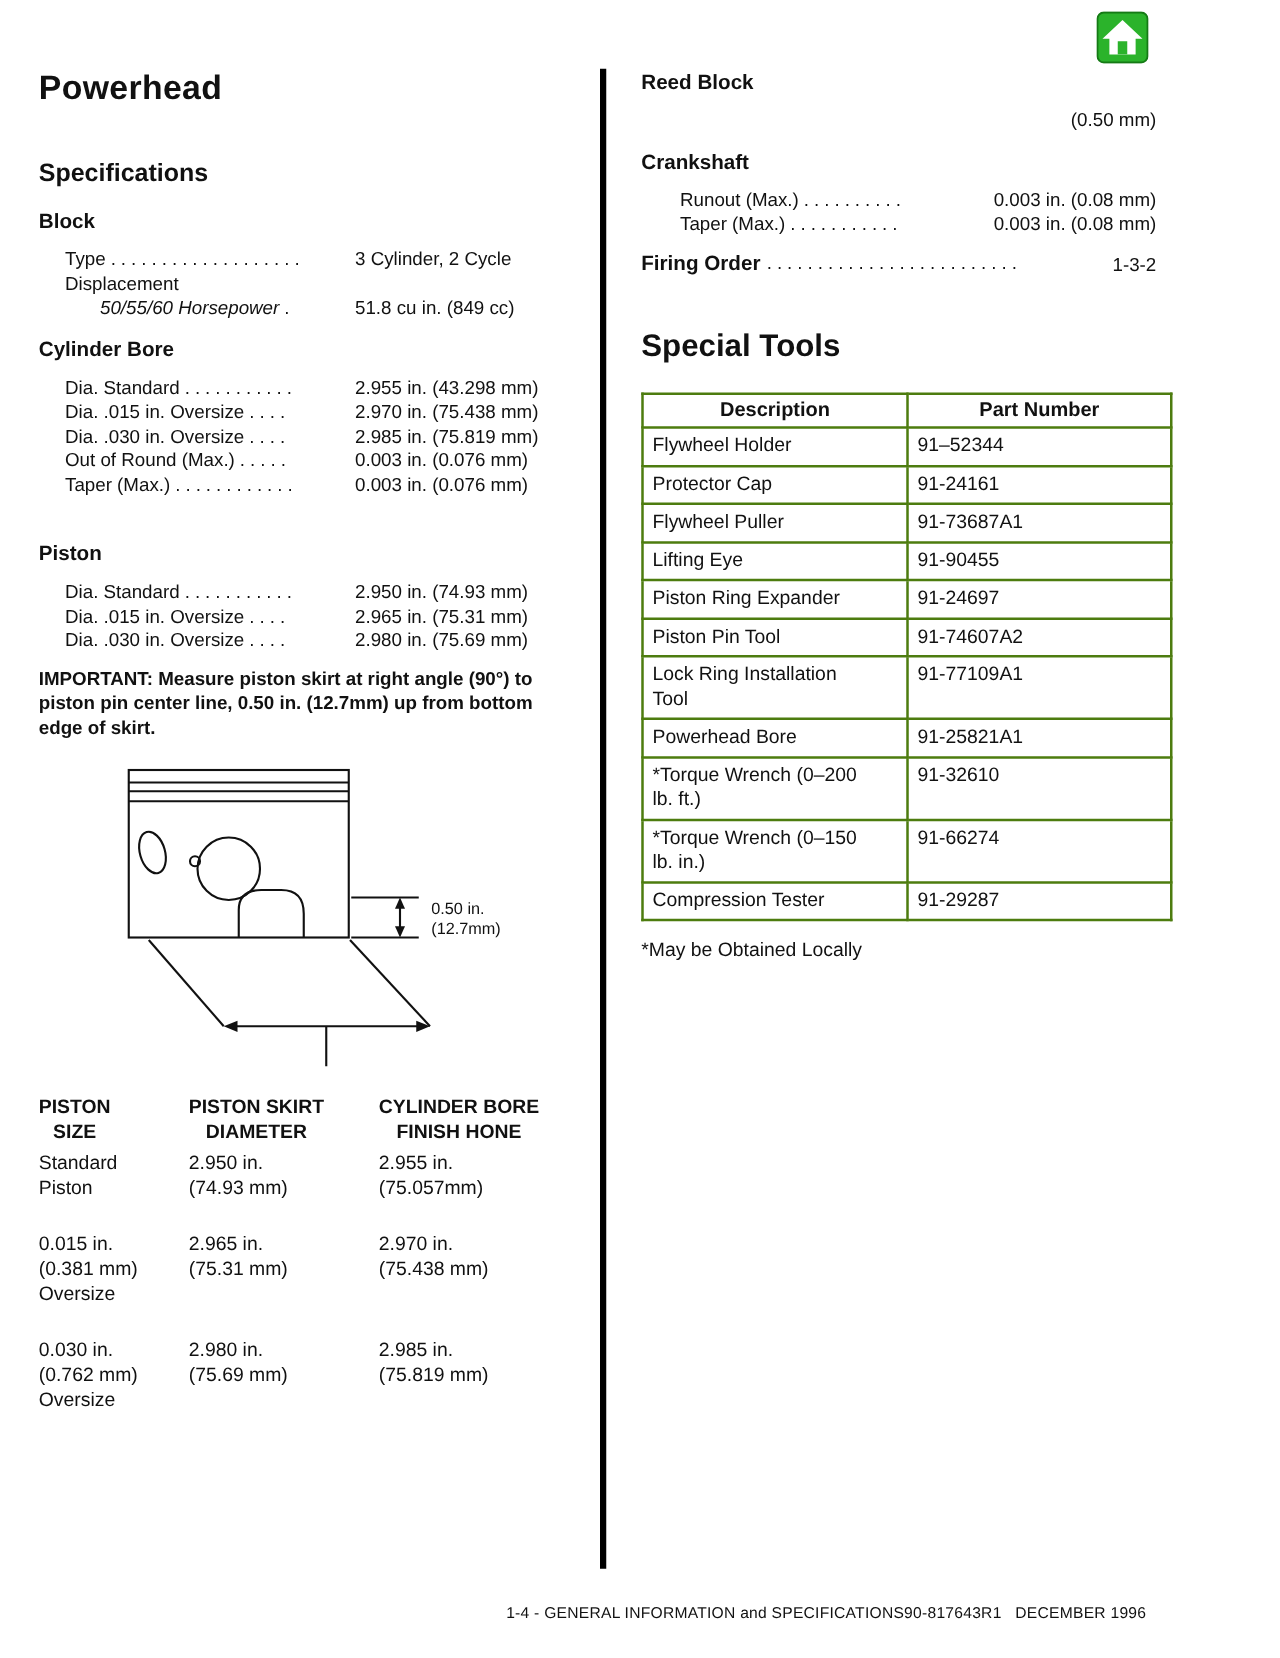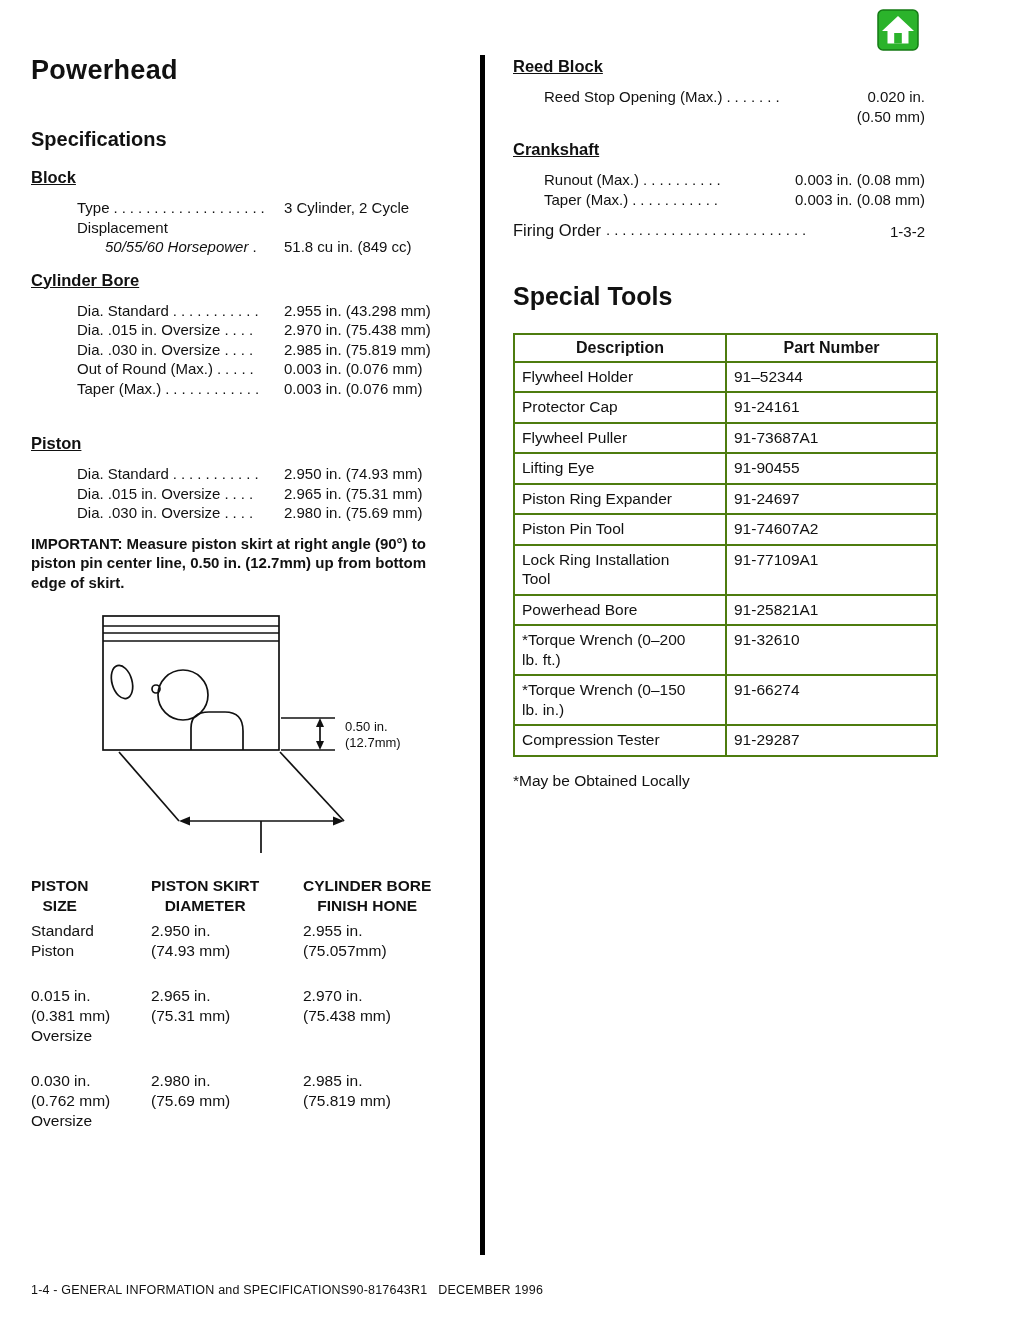--- a/index.html
+++ b/index.html
@@ -10,35 +10,35 @@
   }
   .divider { position:absolute; left:480px; top:55px; width:5px; height:1200px; background:#000; }
   .home-btn { position:absolute; top:9px; right:97px; width:42px; height:42px; cursor:pointer; }
 
   .col-left  { position:absolute; left:31px;  top:55px; width:428px; }
   .col-right { position:absolute; left:513px; top:57px; width:424px; }
 
   h1.title   { font-size:27px;   font-weight:bold; letter-spacing:.3px; }
   h2.section { font-size:20px;   font-weight:bold; margin:42px 0 17px; }
   h2.tools-h { font-size:25px;   font-weight:bold; margin:40px 0 22px; }
-  h3.sub     { font-size:16.5px; font-weight:bold; margin:14px 0 11px;text-decoration:underline; }
+  h3.sub     { font-size:16.5px; font-weight:bold; margin:14px 0 11px; }
   h3.sub.mt  { margin-top:36px; }
 
-  .spec-rows { margin-left:46px; }
+  .spec-rows { margin-left:21px; }
   .col-right .spec-rows { margin-left:31px; padding-right:12px; }
 
   .spec-line { display:flex; font-size:15px; line-height:19.5px; }
   .spec-line .lbl  { white-space:pre; }
   .spec-line .lbl.indent { padding-left:28px;font-style:italic; }
   .spec-line .dots { flex:1 1 auto; overflow:hidden; white-space:nowrap; letter-spacing:4px; margin:0 4px; }
   .col-left  .spec-line .val { flex:0 0 175px; white-space:pre; }
   .col-right .spec-line .val { white-space:pre; }
 
   .firing-line { display:flex; font-size:15px; line-height:20px; margin-top:11px; padding-right:12px; }
-  .firing-line .lbl { font-size:16.5px; font-weight:normal; white-space:pre; }
+  .firing-line .lbl { font-size:16.5px; font-weight:bold; white-space:pre; }
   .firing-line .dots { flex:1; overflow:hidden; white-space:nowrap; letter-spacing:4px; margin:0 5px; }
   .firing-line .val { white-space:pre; padding-top:2px; }
 
   .important { font-weight:bold; font-size:15px; line-height:19.5px; margin-top:11px; }
 
   .diagram { margin:8px 0 0 30px; display:block; }
 
   .ptable { display:grid; grid-template-columns:120px 152px 156px; margin-top:14px; }
   .ptable .cell { font-size:15.5px; line-height:20px; white-space:pre-line; margin-bottom:25px; }
   .ptable .head span { display:inline-block; text-align:center; font-weight:bold; white-space:pre-line; }
@@ -50,21 +50,21 @@
     padding:4px 7px 5px; text-align:left; vertical-align:top;
   }
   .tools th { text-align:center; font-weight:bold; font-size:16px; padding:3px; }
   .tools col.c1 { width:212px; }
   .tools col.c2 { width:211px; }
   .tools td { white-space:pre-line; }
   .footnote { font-size:15.5px; margin-top:15px; }
 
   .footer {
     position:absolute; left:31px; right:99px; top:1283px;
-    display:flex; justify-content:flex-start; font-size:12.5px; letter-spacing:.2px;
+    display:flex; justify-content:flex-end; font-size:12.5px; letter-spacing:.2px;
   }
   .footer span { white-space:pre; }
 </style>
 </head>
 <body>
 
 <div class="page">
 
   <div class="home-btn">
     <svg viewBox="0 0 42 42" width="42" height="42">
@@ -216,25 +216,20 @@
       <div class="cell">2.985 in.
 (75.819 mm)</div>
     </div>
   </div>
 
   <div class="col-right">
 
     <h3 class="sub" style="margin-top:0">Reed Block</h3>
     <div class="spec-rows">
       <div class="spec-line">
-        <span class="lbl">Reed Stop Opening (Max.)</span>
-        <span class="dots">.......</span>
-        <span class="val">0.020 in.</span>
-      </div>
-      <div class="spec-line">
         <span class="lbl"></span>
         <span class="dots"></span>
         <span class="val">(0.50 mm)</span>
       </div>
     </div>
 
     <h3 class="sub">Crankshaft</h3>
     <div class="spec-rows">
       <div class="spec-line">
         <span class="lbl">Runout (Max.)</span>

